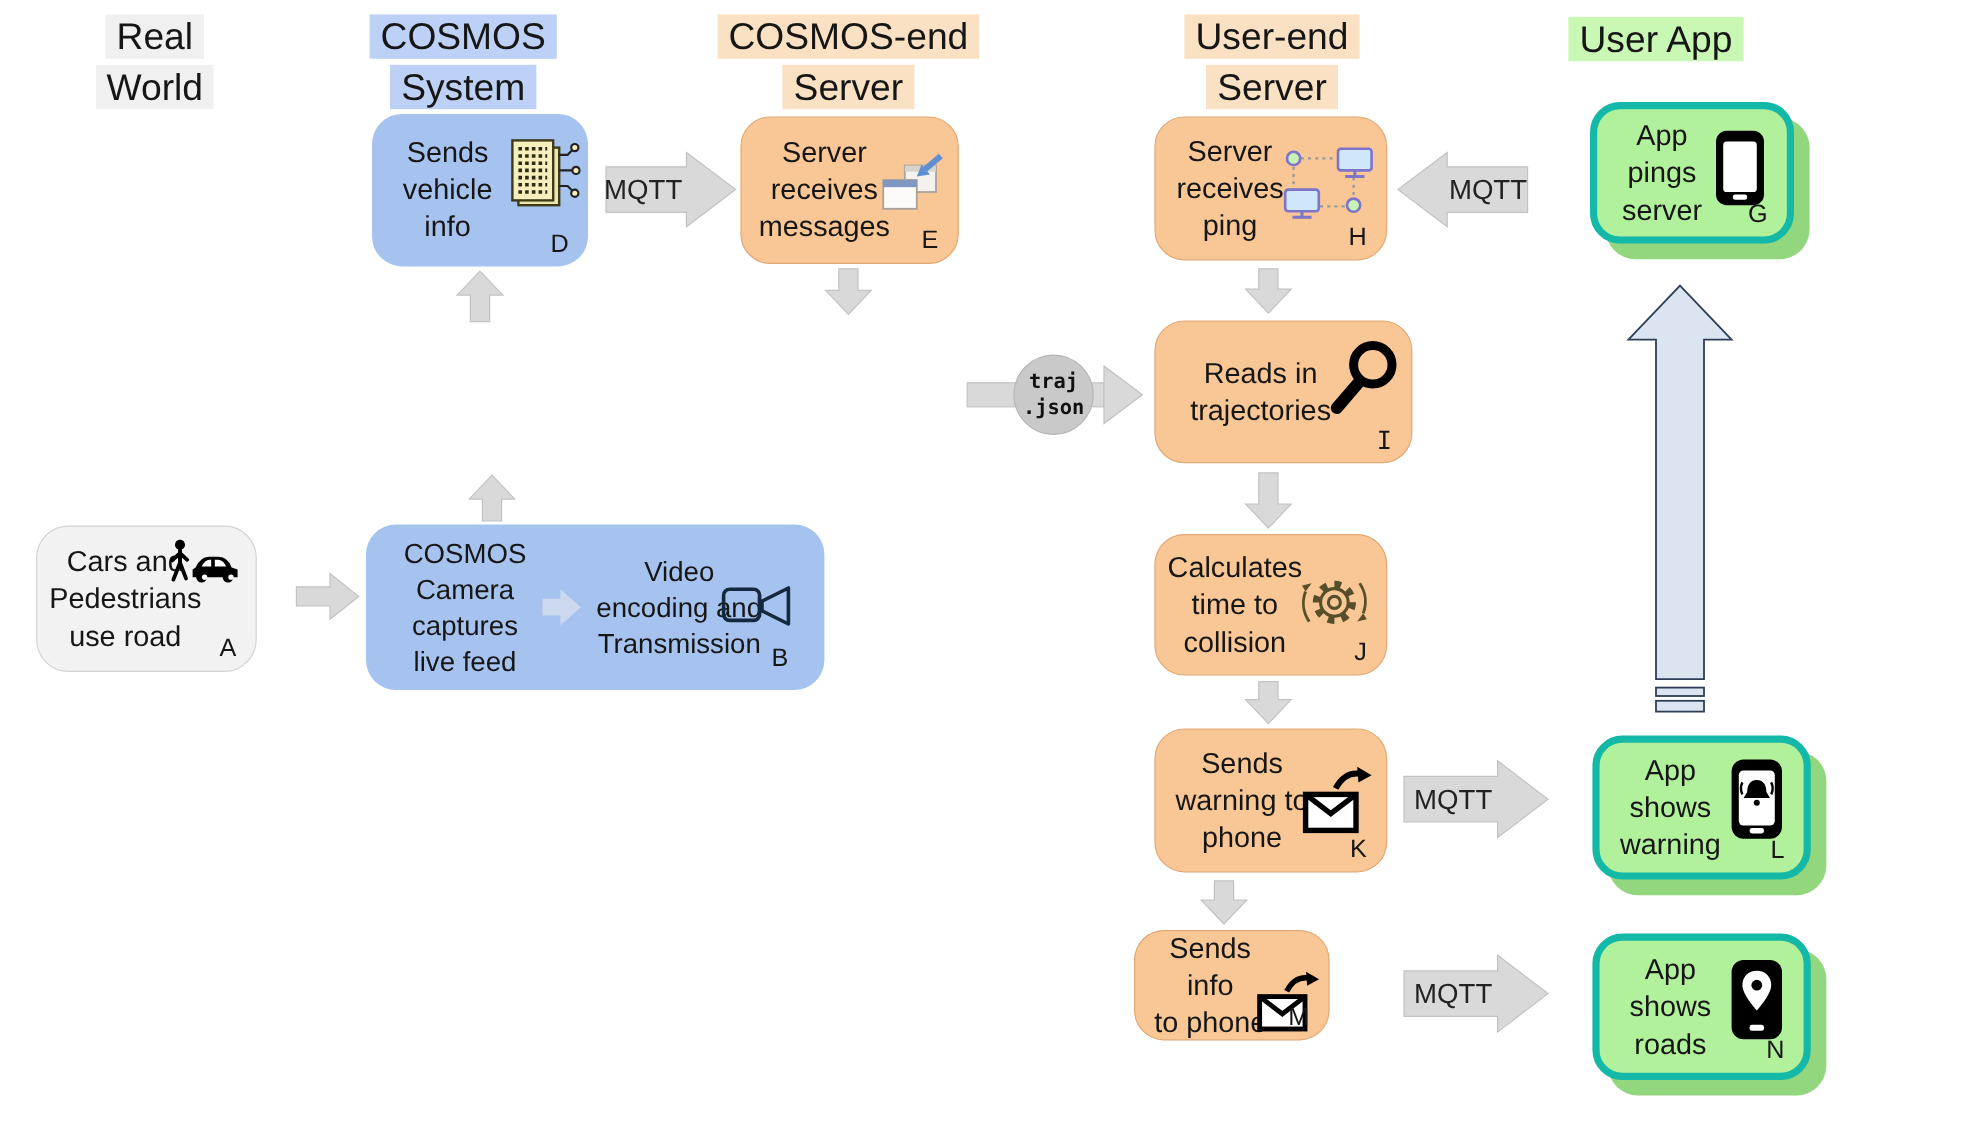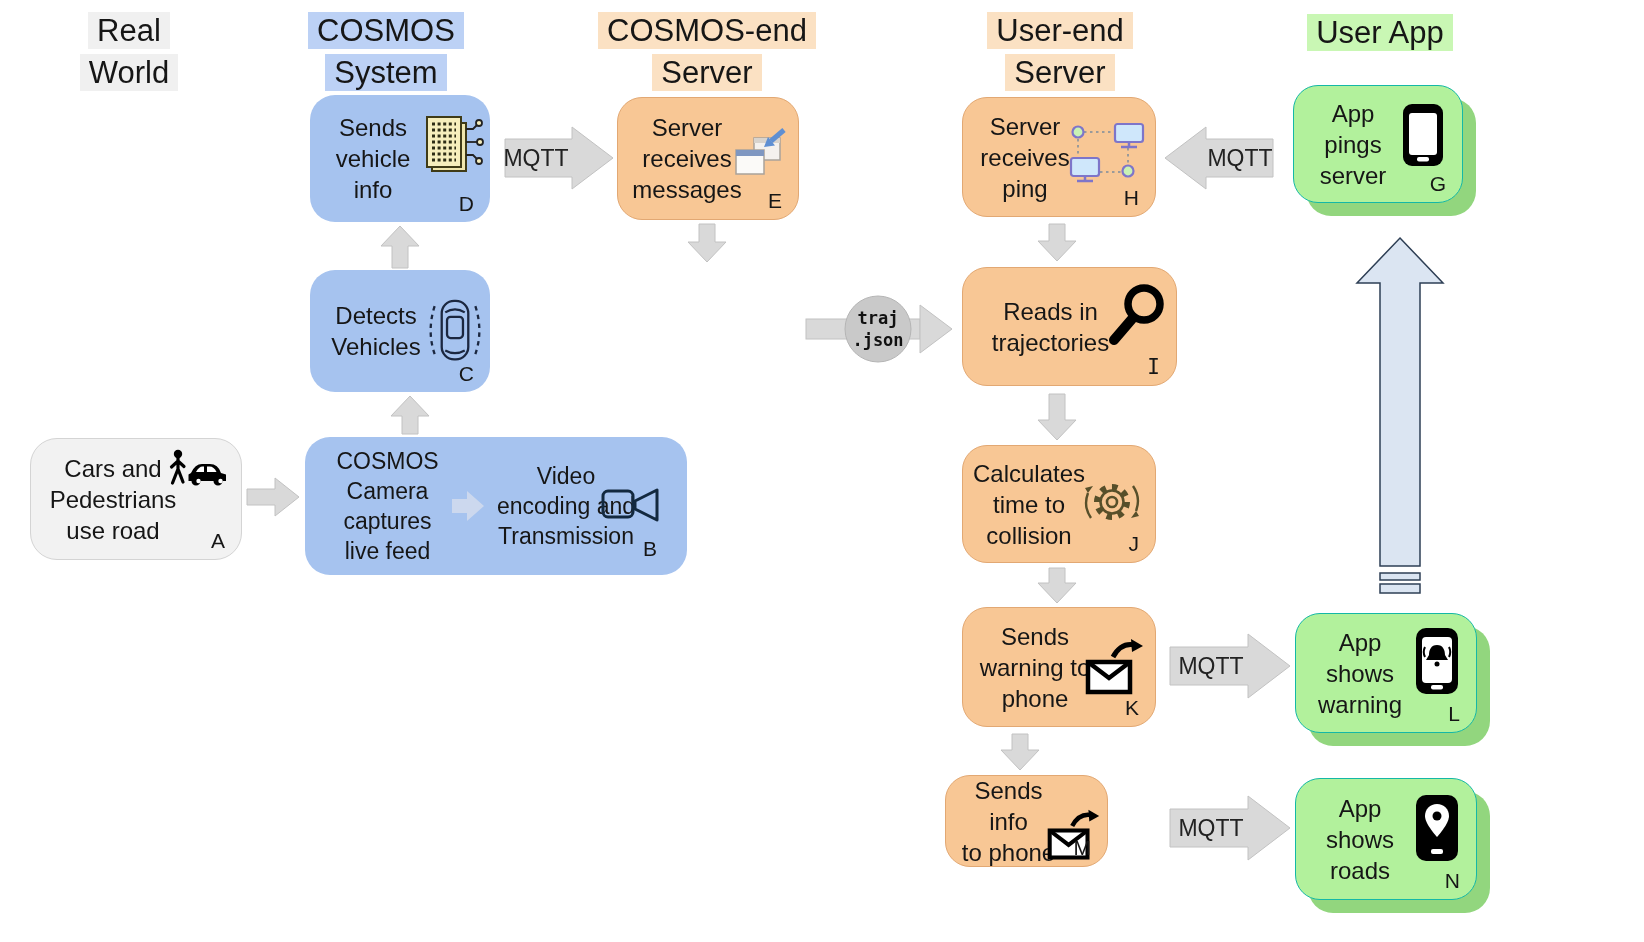--- a/index.html
+++ b/index.html
@@ -9,21 +9,21 @@
   .hdr{position:absolute;text-align:center;font-size:31px;line-height:42px;}
   .hl{white-space:pre-line;padding:1px 9px;-webkit-box-decoration-break:clone;box-decoration-break:clone;}
   .hl-gray{background:#f0f0f0;text-align:center;}
   .hl-blue{background:#bcd1f5;}
   .hl-peach{background:#fbe1c3;}
   .hl-green{background:#c9f7b4;}
   .box{position:absolute;border-radius:25px;display:flex;align-items:center;box-sizing:border-box;}
   .box.blue{background:#a6c3ef;}
   .box.orange{background:#f8c795;border:1px solid #e2a873;}
   .box.grayb{background:#f2f2f2;border:1px solid #d4d4d4;border-radius:27px;}
-  .box.green{background:#b2f19c;border:1px solid #14b8a6;box-shadow:13px 13px 0 0 #92d67e;}
+  .box.green{background:#b2f19c;border:6px solid #14b8a6;box-shadow:13px 13px 0 0 #92d67e;margin-left:32px;}
   .txt{flex:1;text-align:center;white-space:pre-line;font-size:24px;line-height:31px;padding-left:10px;}
   .txt.small{font-size:23px;line-height:30px;padding-left:0;}
   .letter{position:absolute;right:16px;bottom:6px;font-size:21px;}
   .mono{font-family:"DejaVu Sans Mono",monospace;}
   .icon{position:absolute;display:block;line-height:0;}
   .mqtt{position:absolute;font-size:23px;text-align:center;color:#222;}
   .traj{position:absolute;left:838px;top:307px;width:80px;text-align:center;
         font-weight:bold;font-size:17px;line-height:22px;white-space:pre-line;color:#111;}
 </style>
 </head>
@@ -74,21 +74,21 @@
   <div class="hdr" style="left:29px;top:10px;width:200px;"><span class="hl hl-gray">Real
 World</span></div>
   <div class="hdr" style="left:286px;top:10px;width:200px;"><span class="hl hl-blue">COSMOS
 System</span></div>
   <div class="hdr" style="left:582px;top:10px;width:250px;"><span class="hl hl-peach">COSMOS-end
 Server</span></div>
   <div class="hdr" style="left:935px;top:10px;width:250px;"><span class="hl hl-peach">User-end
 Server</span></div>
   <div class="hdr" style="left:1280px;top:12px;width:200px;"><span class="hl hl-green">User App</span></div>
 
-  <div class="box grayb" style="left:30px;top:438px;width:212px;height:122px;">
+  <div class="box grayb" style="left:30px;top:438px;width:184px;height:122px;">
     <div class="txt" style="margin-right:56px;">Cars and
 Pedestrians
 use road</div>
     <span class="icon" style="right:8px;top:10px;">
       <svg width="64" height="42" viewBox="0 0 64 42">
         <circle cx="9" cy="5" r="4.2" fill="#000"></circle>
         <path d="M9 9 L9 20 M9 12 L2.5 18 M9 12 L15 17.5 M9 20 L3.5 34 M9 20 L14 33" stroke="#000" stroke-width="3.2" fill="none" stroke-linecap="round"></path>
         <path d="M22 24 q4 -9 11 -9 h8 q8 0 11 9 l5 1.5 v6.5 h-3.5 a4.5 4.5 0 0 1 -9 0 h-13 a4.5 4.5 0 0 1 -9 0 h-3 v-6.5 z" fill="#000"></path>
         <path d="M27 23 q3 -5.5 6.5 -5.5 h1.5 v5.5 z" fill="#fff"></path>
         <path d="M38 17.5 h2.5 q4.5 0 7 5.5 h-9.5 z" fill="#fff"></path>
@@ -114,37 +114,20 @@
 Transmission</div>
     <span class="icon" style="right:26px;top:46px;">
       <svg width="60" height="44" viewBox="0 0 60 44">
         <rect x="2" y="8" width="30" height="26" rx="5" fill="none" stroke="#13293f" stroke-width="3"></rect>
         <path d="M34 18 L56 7 V37 L34 26 Z" fill="none" stroke="#13293f" stroke-width="3" stroke-linejoin="round"></path>
       </svg>
     </span>
     <span class="letter" style="right:30px;bottom:14px;">B</span>
   </div>
 
-  <div class="box blue" style="left:310px;top:270px;width:180px;height:122px;">
-    <div class="txt" style="margin-right:58px;">Detects
-Vehicles</div>
-    <span class="icon" style="right:4px;top:16px;">
-      <svg width="62" height="90" viewBox="0 0 70 92">
-        <g fill="none" stroke="#1b2740" stroke-width="2.6">
-          <rect x="20" y="12" width="30" height="66" rx="14"></rect>
-          <rect x="26" y="30" width="18" height="24" rx="4"></rect>
-          <path d="M24 25 q11 -7 22 0"></path>
-          <path d="M24 68 q11 6 22 0"></path>
-          <path d="M12 18 q-9 28 0 54" stroke-dasharray="5 5"></path>
-          <path d="M58 18 q9 28 0 54" stroke-dasharray="5 5"></path>
-        </g>
-      </svg>
-    </span>
-    <span class="letter">C</span>
-  </div>
 
   <div class="box blue" style="left:310px;top:95px;width:180px;height:127px;">
     <div class="txt" style="margin-right:64px;">Sends
 vehicle
 info</div>
     <span class="icon" style="right:6px;top:16px;">
       <svg width="66" height="74" viewBox="0 0 66 74">
         <rect x="14" y="12" width="34" height="48" fill="#efe6ad" stroke="#3f3b17" stroke-width="2"></rect>
         <rect x="9" y="6" width="34" height="50" fill="#f6eebc" stroke="#3f3b17" stroke-width="2"></rect>
         <g stroke="#2c2c14" stroke-width="3" stroke-dasharray="3 2.6">

